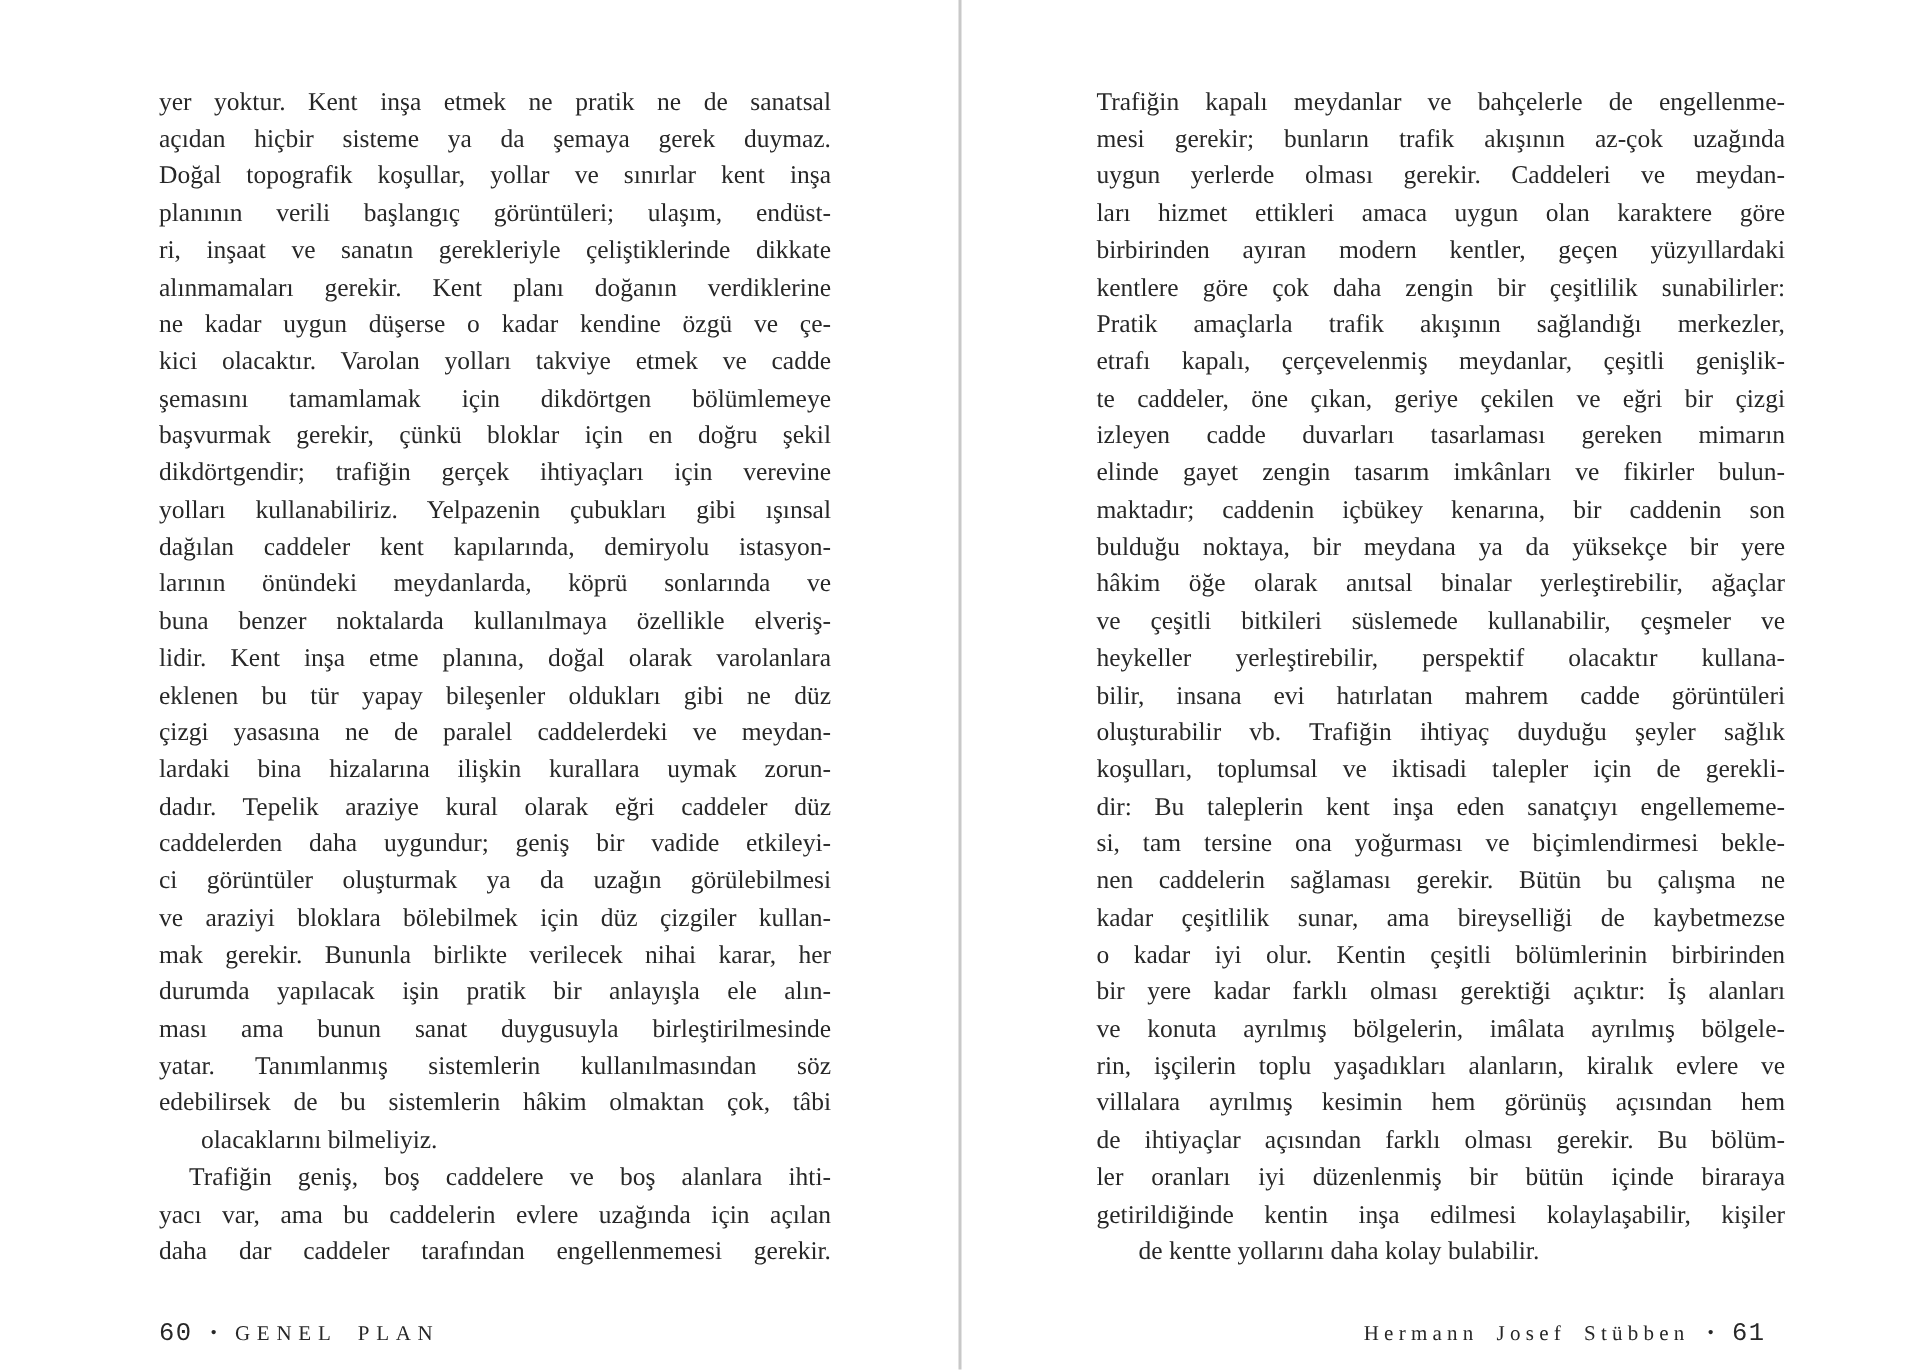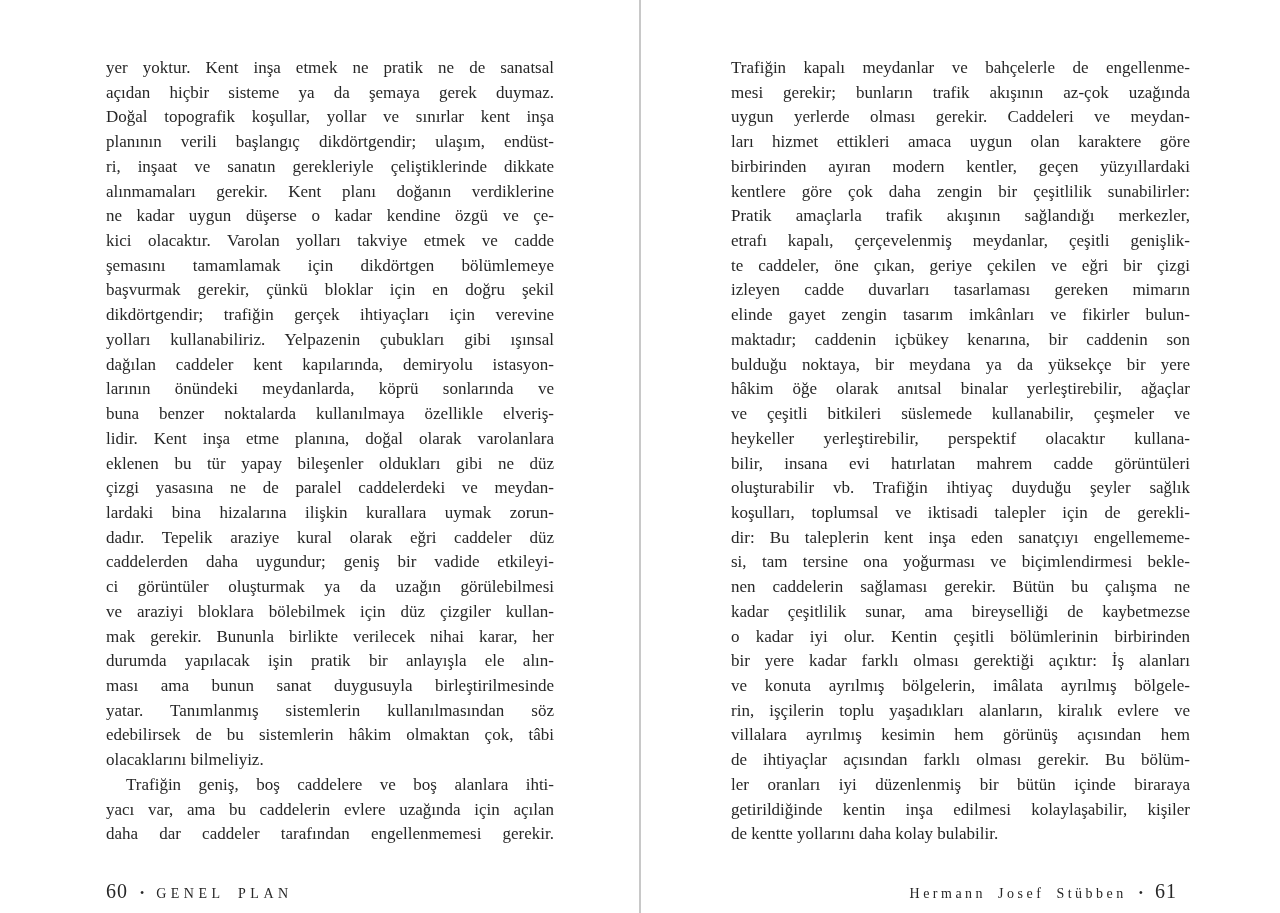--- a/index.html
+++ b/index.html
@@ -29,33 +29,34 @@
     top: 56px;
     font-size: 17px;
     line-height: 24.72px;
   }
   #left-text  { left: 106px; width: 448px; }
   #right-text { left: 731px; width: 459px; }
   .line {
     text-align: justify;
     text-align-last: justify;
   }
-  .line.endline { text-align-last: left; }
+  .line.endline { text-align-last: left; margin-left: 28px; }
   .line.indent  { text-indent: 20px; }
   .footer {
     position: absolute;
     top: 880px;
     font-size: 14px;
     white-space: nowrap;
   }
   .footer-left  { left: 106px; }
   .footer-right { right: 103px; }
   .pagenum {
-    font-size: 20px;
+    font-size: 17px;
     letter-spacing: 1px;
+    font-family: Liberation Mono, monospace;
   }
   .bullet {
     display: inline-block;
     font-size: 12px;
     margin: 0 12px;
     transform: translateY(-1px);
   }
   .section-title {
     letter-spacing: 4.5px;
     word-spacing: 6px;
@@ -71,21 +72,21 @@
 </head>
 <body style="background: rgb(255, 255, 255); color: rgb(39, 39, 39);">
 
 <div class="spread">
 
   <div class="page page-left">
     <div class="body-text" id="left-text">
         <div class="line">yer yoktur. Kent inşa etmek ne pratik ne de sanatsal</div>
         <div class="line">açıdan hiçbir sisteme ya da şemaya gerek duymaz.</div>
         <div class="line">Doğal topografik koşullar, yollar ve sınırlar kent inşa</div>
-        <div class="line">planının verili başlangıç dikdörtgendir; ulaşım, endüst-</div>
+        <div class="line">planının verili başlangıç görüntüleri; ulaşım, endüst-</div>
         <div class="line">ri, inşaat ve sanatın gerekleriyle çeliştiklerinde dikkate</div>
         <div class="line">alınmamaları gerekir. Kent planı doğanın verdiklerine</div>
         <div class="line">ne kadar uygun düşerse o kadar kendine özgü ve çe-</div>
         <div class="line">kici olacaktır. Varolan yolları takviye etmek ve cadde</div>
         <div class="line">şemasını tamamlamak için dikdörtgen bölümlemeye</div>
         <div class="line">başvurmak gerekir, çünkü bloklar için en doğru şekil</div>
         <div class="line">dikdörtgendir; trafiğin gerçek ihtiyaçları için verevine</div>
         <div class="line">yolları kullanabiliriz. Yelpazenin çubukları gibi ışınsal</div>
         <div class="line">dağılan caddeler kent kapılarında, demiryolu istasyon-</div>
         <div class="line">larının önündeki meydanlarda, köprü sonlarında ve</div>

